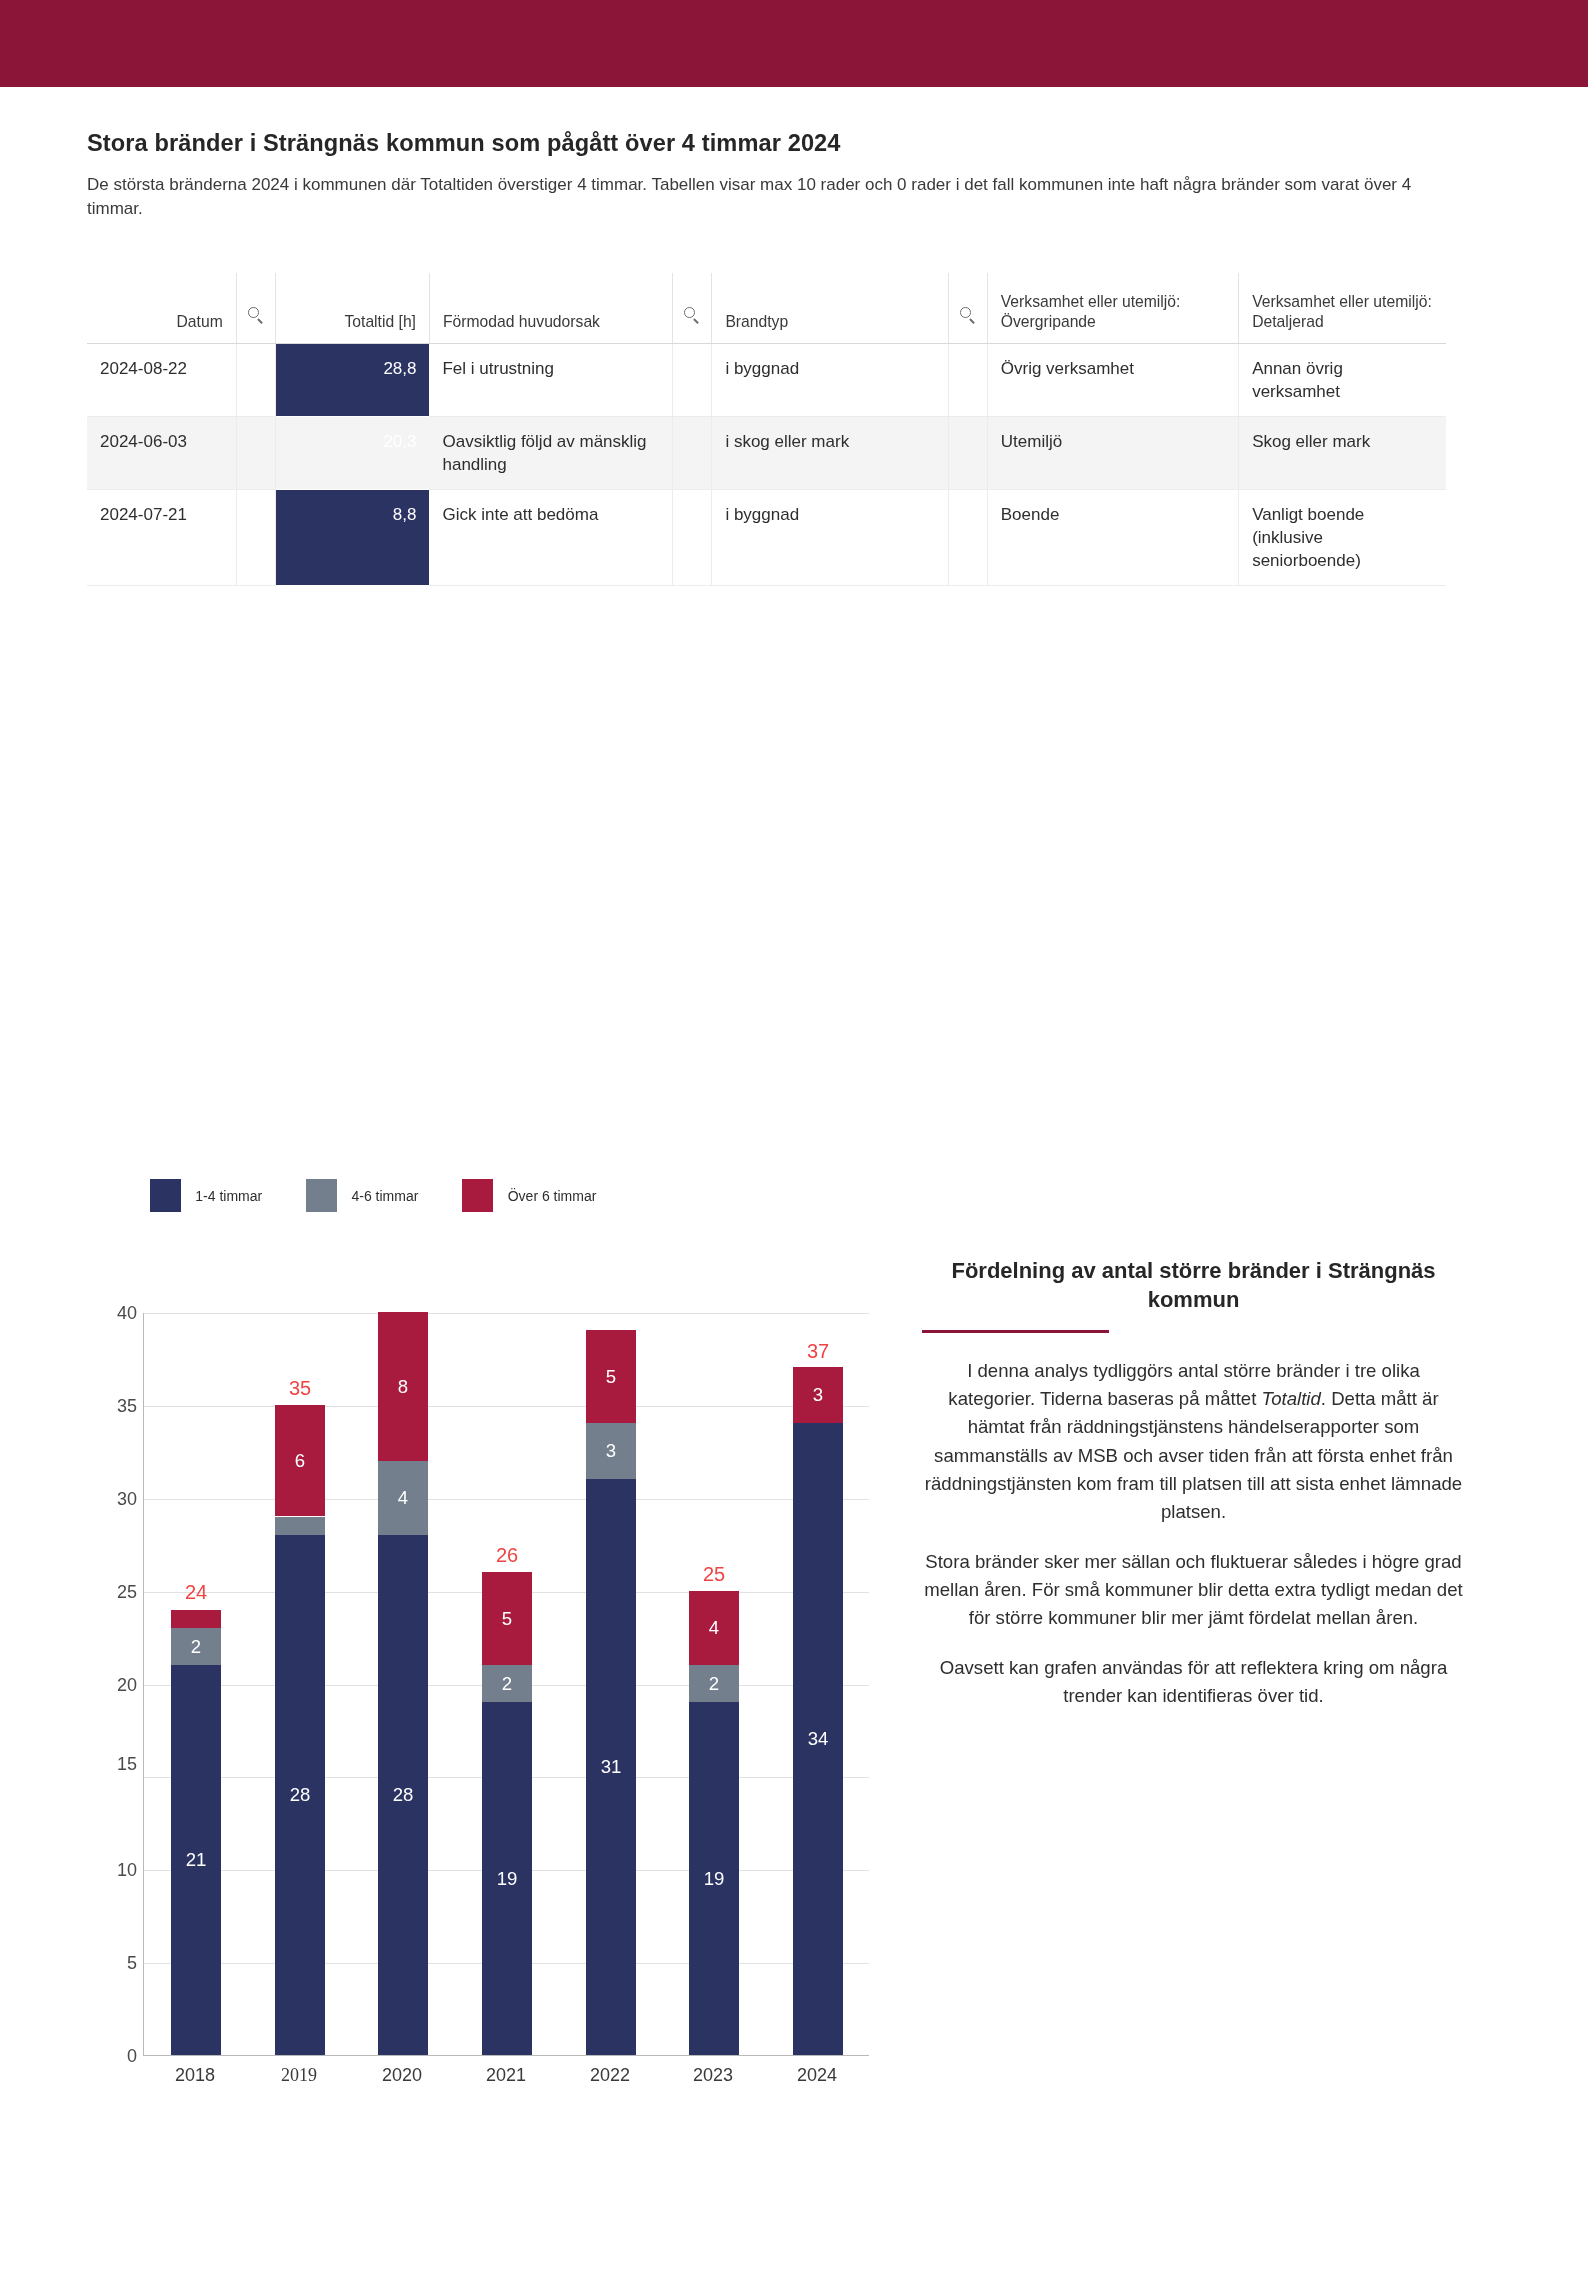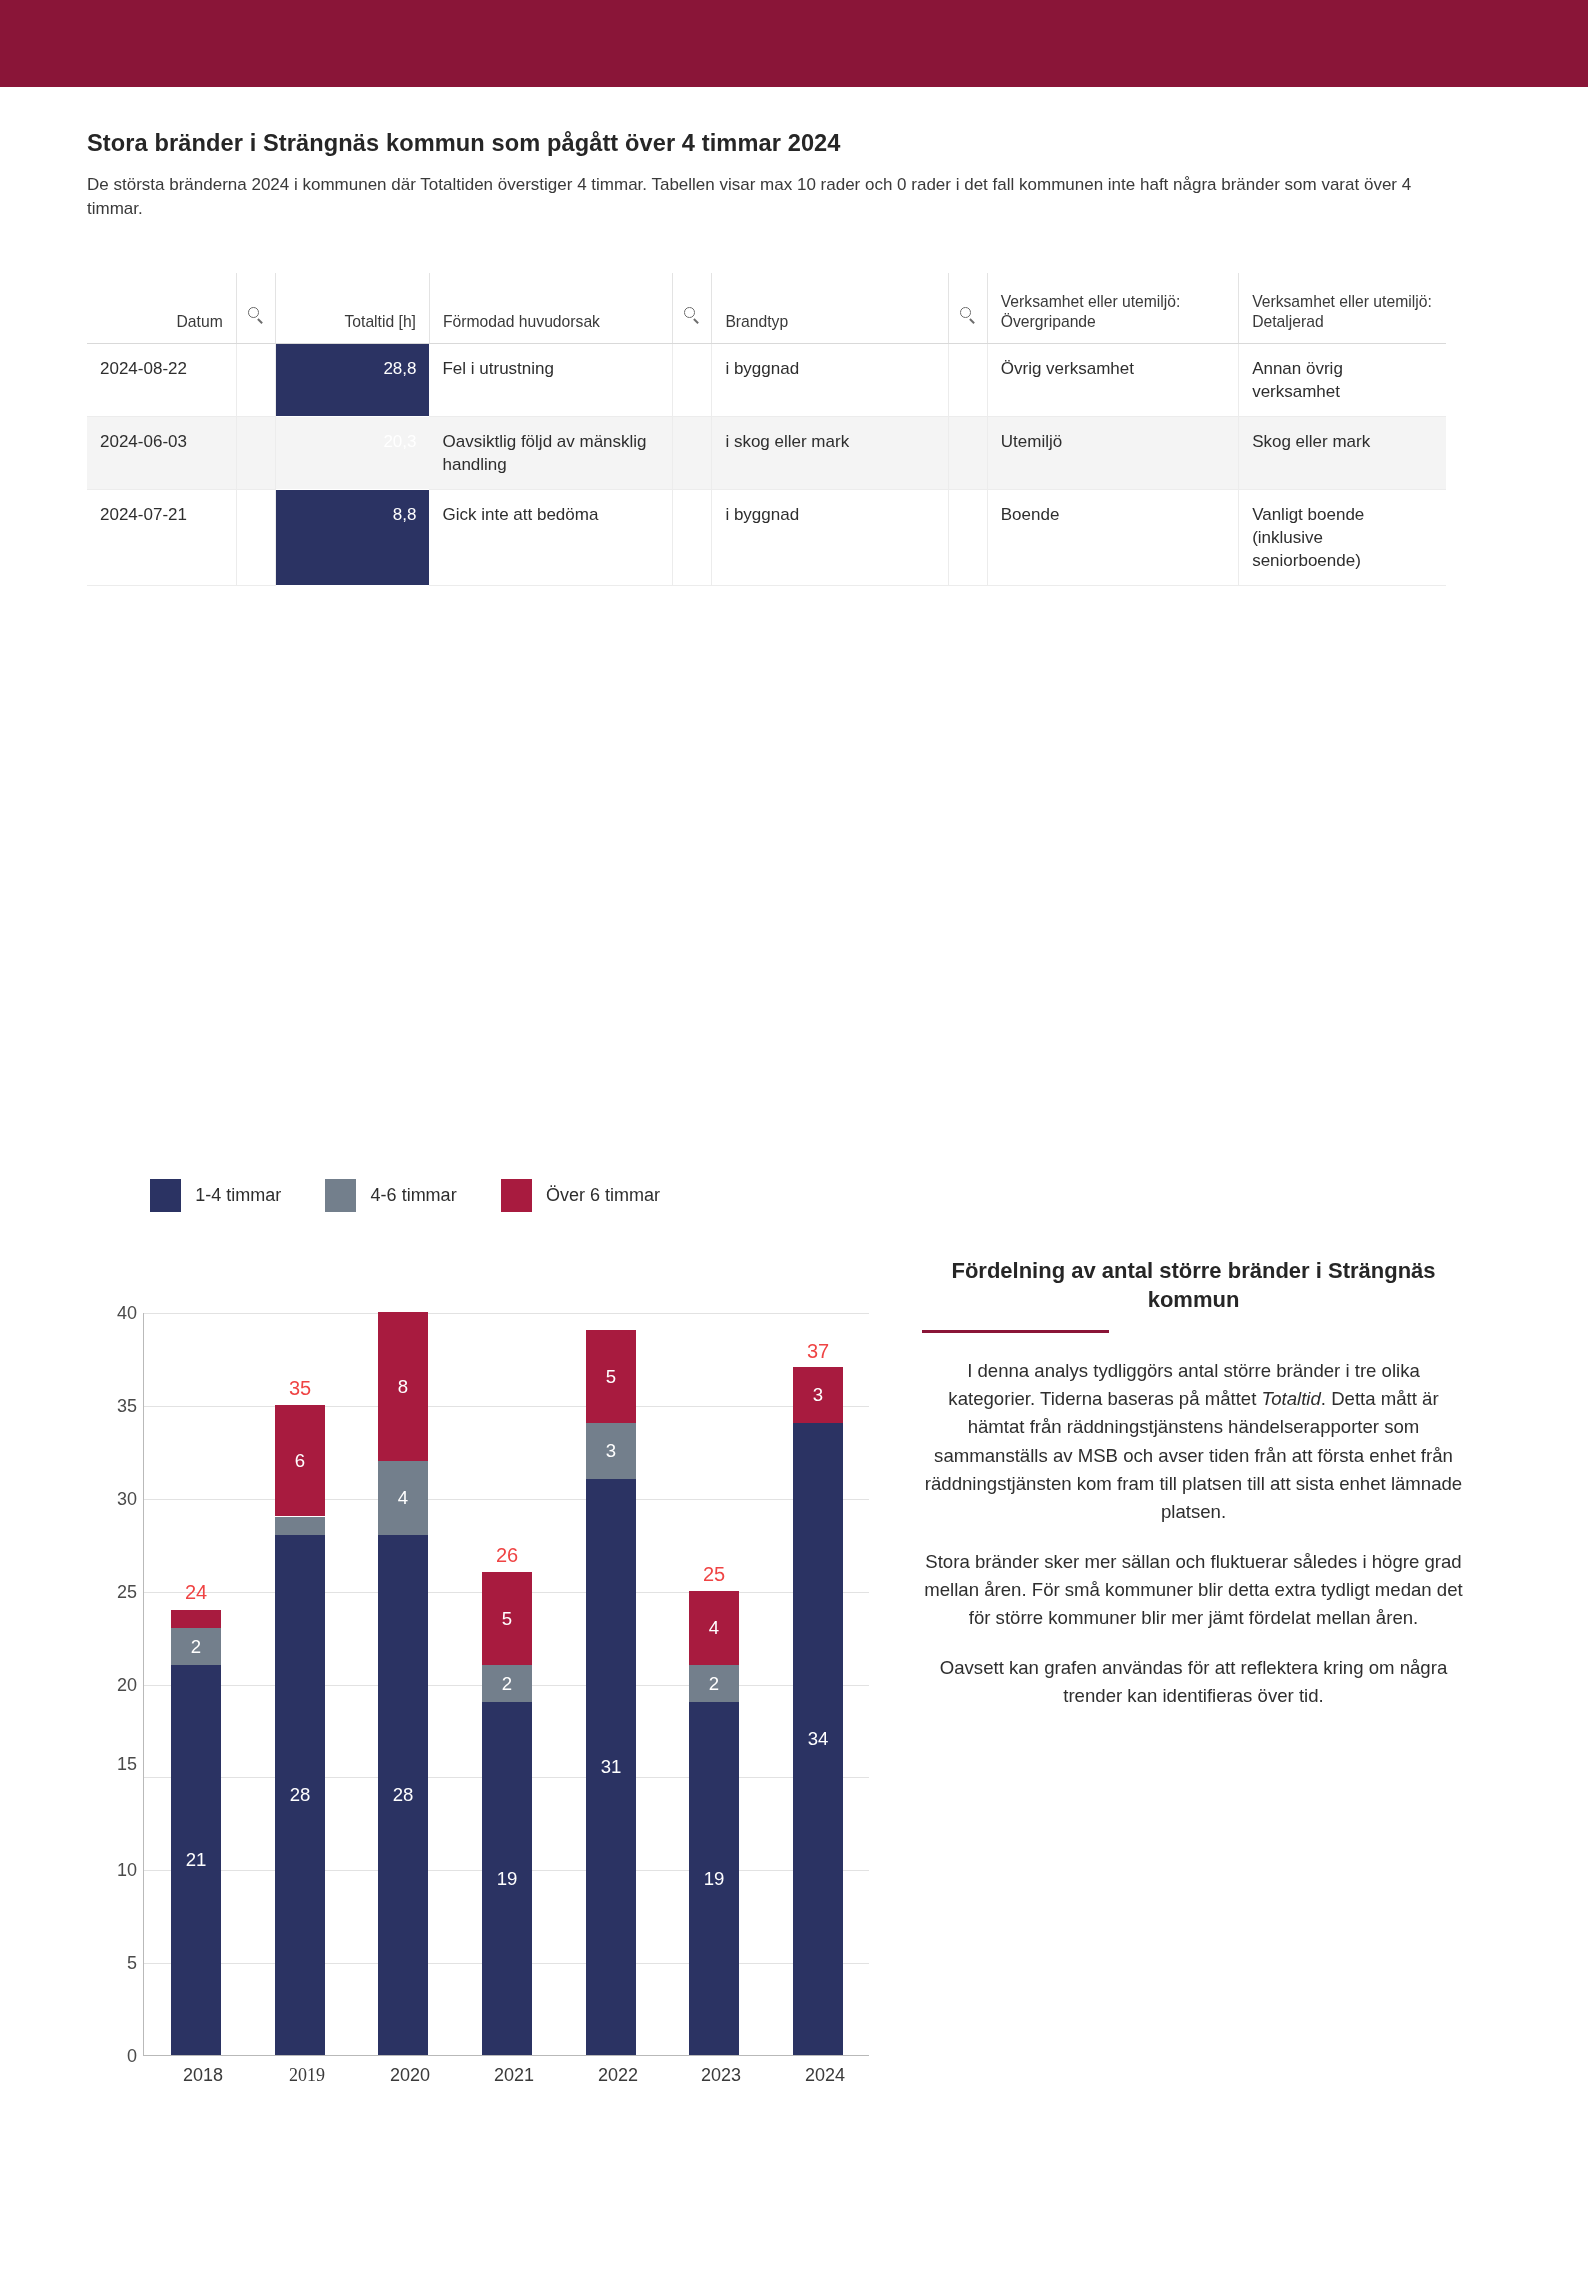--- a/index.html
+++ b/index.html
@@ -79,21 +79,21 @@
   table.fires tbody td.valcell {
     background: #2b3363; color: #ffffff; text-align: right;
     font-weight: 400; border-right: none; border-bottom: 1.4px solid #ffffff;
   }
   table.fires tbody td.iconcol { border-right: 0.7px solid #ececec; }
 
   
   .legend { position: absolute; left: 150px; top: 1179px; display: flex; align-items: center; gap: 0; }
   .lg-item { display: flex; align-items: center; margin-right: 44px; }
   .lg-sw { width: 31px; height: 33px; display: inline-block; }
-  .lg-txt { font-size: 18px; color: #2e2e2e; margin-left: 14.3px; white-space: nowrap; }
+  .lg-txt { font-size: 14px; color: #2e2e2e; margin-left: 14.3px; white-space: nowrap; }
 
   
   .chart { position: absolute; left: 87px; top: 1292px; width: 793px; height: 829px; }
   .plot {
     position: absolute; left: 56px; top: 21.4px;
     width: 726px; height: 743px;
     border-left: 1.4px solid #b9b9b9;
     border-bottom: 1.4px solid #b9b9b9;
   }
   .gridline { position: absolute; left: 0; width: 100%; height: 0.7px; background: #e2e2e2; }
@@ -106,21 +106,21 @@
   .seg span {
     position: absolute; left: 0; right: 0; top: 50%;
     transform: translateY(-50%);
     text-align: center; color: #ffffff; font-size: 18.6px;
   }
   .bar-total {
     position: absolute; left: 0; right: 0;
     text-align: center; font-size: 20px; color: #ef4444;
     transform: translateY(-100%); margin-top: -5.7px;
   }
-  .xlabels { position: absolute; left: 64px; top: 773px; width: 726px; height: 36px; }
+  .xlabels { position: absolute; left: 56px; top: 773px; width: 726px; height: 36px; }
   .xlab {
     position: absolute; width: 100px; text-align: center;
     font-size: 18px; color: #3a3a3a; transform: translateX(-50%);
   }
 
   
   .article { position: absolute; left: 922px; top: 1257px; width: 543px; text-align: center; }
   .art-title {
     font-size: 22px; font-weight: 700; color: #262626; line-height: 1.3;
   }

